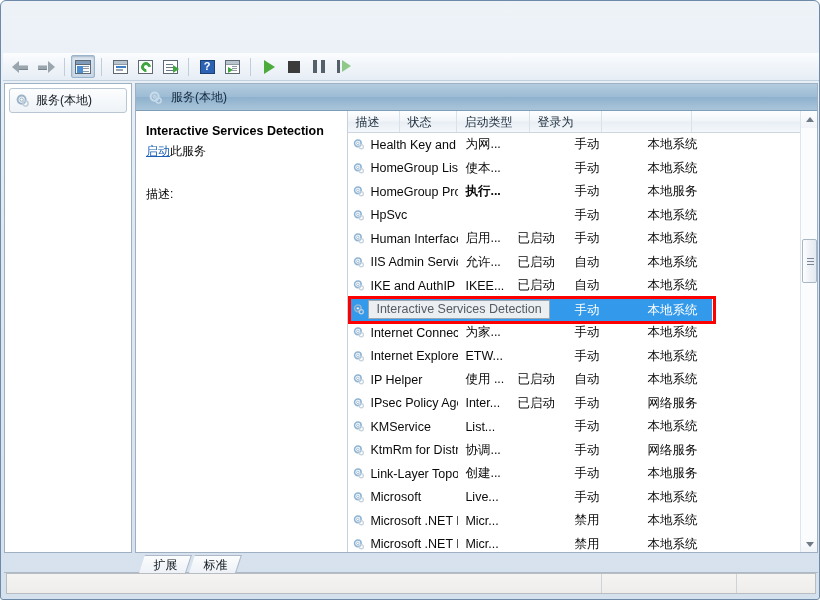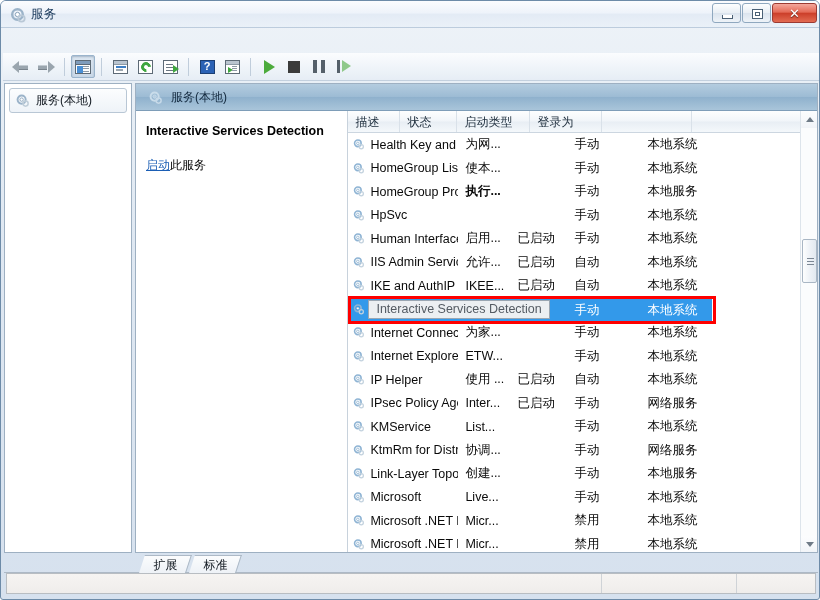--- a/index.html
+++ b/index.html
@@ -203,21 +203,21 @@
   
   .details {
     width: 212px; height: 442px; background: #fff;
     padding: 12px 10px 0 10px;
     border-right: 0;
     position: relative;
   }
   .svc-title {
     font-size: 12.5px; font-weight: bold; color: #000; line-height: 1.3;
   }
-  .svc-link-line { margin-top: 18px; font-size: 12px; color: #000; }
+  .svc-link-line { margin-top: 4px; font-size: 12px; color: #000; }
   .svc-link-line a { color: #1c5fb5; text-decoration: underline; cursor: pointer; }
   .svc-desc-label { margin-top: 26px; font-size: 12px; color: #000; }
   .svc-desc-body {
     margin-top: 1px; font-size: 12px; color: #000; line-height: 1.32;
     width: 192px; text-align: justify;
   }
 
   
   .list-wrap {
     width: 471px; height: 442px; position: relative; background:#fff;
@@ -315,39 +315,20 @@
     display: flex;
   }
   .st-pane { height: 100%; border-right: 1px solid #cfd3d7; }
   .st-pane:last-child { border-right: none; }
 </style>
 </head>
 <body>
 
 <div class="window">
 
-  <div class="titlebar">
-    <svg class="title-icon" viewBox="0 0 17 17">
-      <circle cx="8.5" cy="8.5" r="5.3" fill="none" stroke="#9bb3c9" stroke-width="2.4"></circle>
-      <circle cx="8.5" cy="8.5" r="2.2" fill="#ffffff" stroke="#8aa3ba" stroke-width="1"></circle>
-      <circle cx="12.5" cy="12.5" r="3.2" fill="none" stroke="#b9c8d6" stroke-width="1.8"></circle>
-    </svg>
-    <div class="title-text">服务</div>
-    <div class="win-btns">
-      <div class="wbtn">
-        <div class="glyph-min"></div>
-      </div>
-      <div class="wbtn">
-        <div class="glyph-max"></div>
-      </div>
-      <div class="wbtn close">
-        <div class="glyph-close">✕</div>
-      </div>
-    </div>
-  </div>
 
 
   <div class="toolbar">
     <div class="tb">
       <div class="ico-arrow left">
           <div class="shaft"></div>
           <div class="head"></div>
         </div>
     </div>
     <div class="tb">
@@ -438,20 +419,21 @@
         <span>服务(本地)</span>
       </div>
 
       <div class="pane-body">
 
         <div class="details">
           <div class="svc-title">Interactive Services Detection</div>
           <div class="svc-link-line">
             <a>启动</a><span>此服务</span>
           </div>
+          <div class="svc-desc-label">描述:</div>
         </div>
 
         <div class="list-wrap">
           <div class="col-head">
             <div class="ch" style="width:52px">描述</div>
             <div class="ch" style="width:57px">状态</div>
             <div class="ch" style="width:73px">启动类型</div>
             <div class="ch" style="width:72px">登录为</div>
             <div class="ch" style="width:90px"></div>
           </div>

